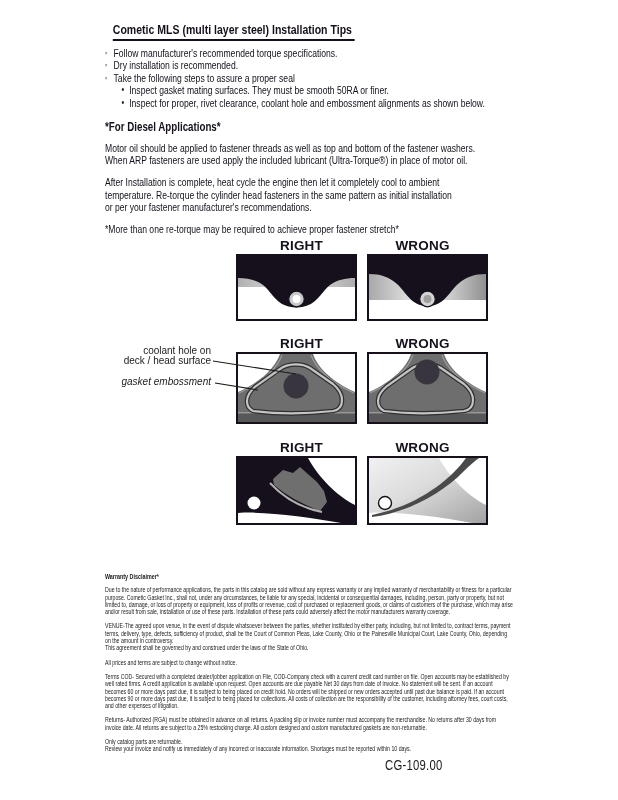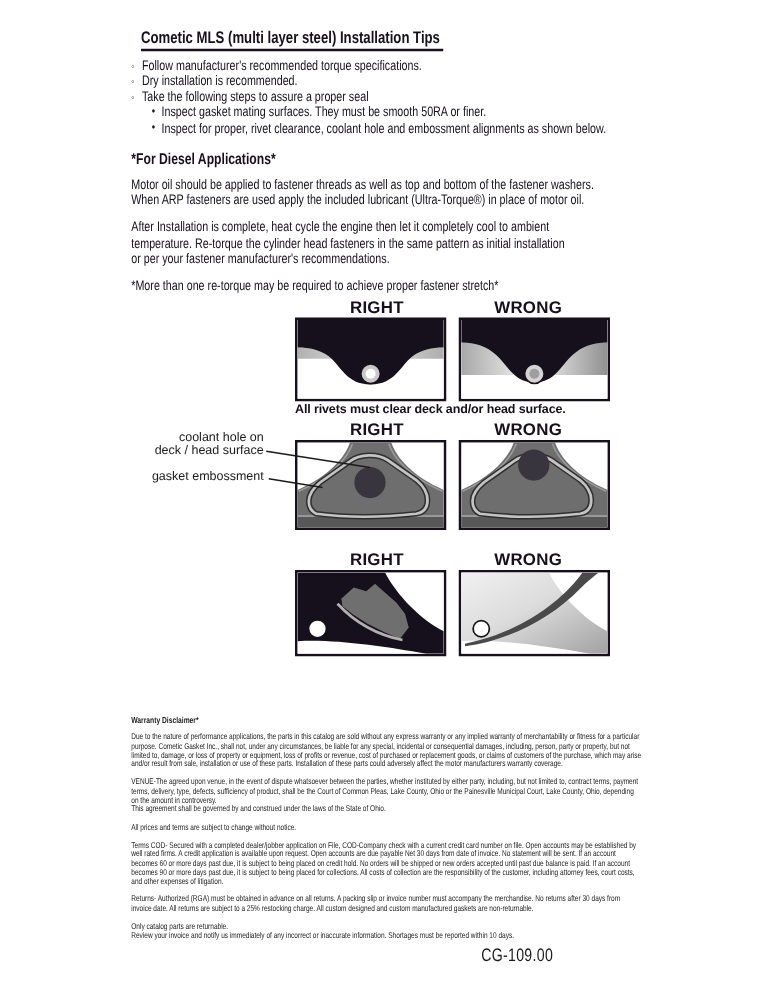--- a/index.html
+++ b/index.html
@@ -36,21 +36,21 @@
   .dtitles span{width:121px;text-align:center;font-size:13.5px;font-weight:bold;line-height:13px;letter-spacing:.2px;}
   .dboxes{display:flex;justify-content:space-between;}
   .dbox{width:121px;border:2px solid var(--ink);background:#fff;}
   .dbox svg{display:block;}
   .h67{height:67px;} .h72{height:72px;} .h69{height:69px;}
   .dcaption{margin-top:2px;font-size:10px;font-weight:bold;line-height:10.8px;white-space:pre-line;letter-spacing:-0.1px;}
 
   
   .side-label{position:absolute;left:99px;width:112px;text-align:right;font-size:10px;line-height:10px;color:#1b1b1b;}
   .lbl-coolant{top:346px;}
-  .lbl-emboss{top:377px;}
+  .lbl-emboss{top:377px;font-style:italic;}
   .leaders{position:absolute;left:210px;top:356px;}
 
   
   .disclaimer{position:absolute;left:105px;top:573px;width:524px;font-size:6.7px;line-height:7.3px;color:#222;}
   .disclaimer p{margin:0 0 7px 0;white-space:pre-line;}
   .disclaimer .dh{font-weight:bold;margin-bottom:6px;font-size:6.9px;}
 
   .pagenum{position:absolute;left:385px;top:757px;font-size:14.5px;letter-spacing:.3px;color:#1a1a1a;}
 </style>
 </head>
@@ -126,21 +126,20 @@
           </defs>
           <rect x="0" y="0" width="117" height="63" fill="#ffffff"></rect>
           <rect x="0" y="18" width="117" height="26" fill="url(#s1w)"></rect>
           <rect x="0" y="44" width="117" height="19" fill="#ffffff"></rect>
           <path d="M0,0 H117 V18 C105,18 97,21 89,28 C80,36 75,50 58.5,50 C42,50 37,36 28,28 C20,21 12,18 0,18 Z" fill="var(--ink)"></path>
           <circle cx="58.5" cy="43" r="7.8" fill="#d4d4d4" stroke="var(--ink)" stroke-width="1.2"></circle>
           <circle cx="58.5" cy="43" r="4" fill="#9e9e9e"></circle>
         </svg>
       </div>
     </div>
-    <div class="dcaption">All rivets must clear deck and/or head surface.</div>
   </div>
 
   <div class="dgroup dg2">
     <div class="dtitles">
       <span>RIGHT</span>
       <span>WRONG</span>
     </div>
     <div class="dboxes">
       <div class="dbox h72">
         <svg width="117" height="68" viewBox="0 0 117 68">

